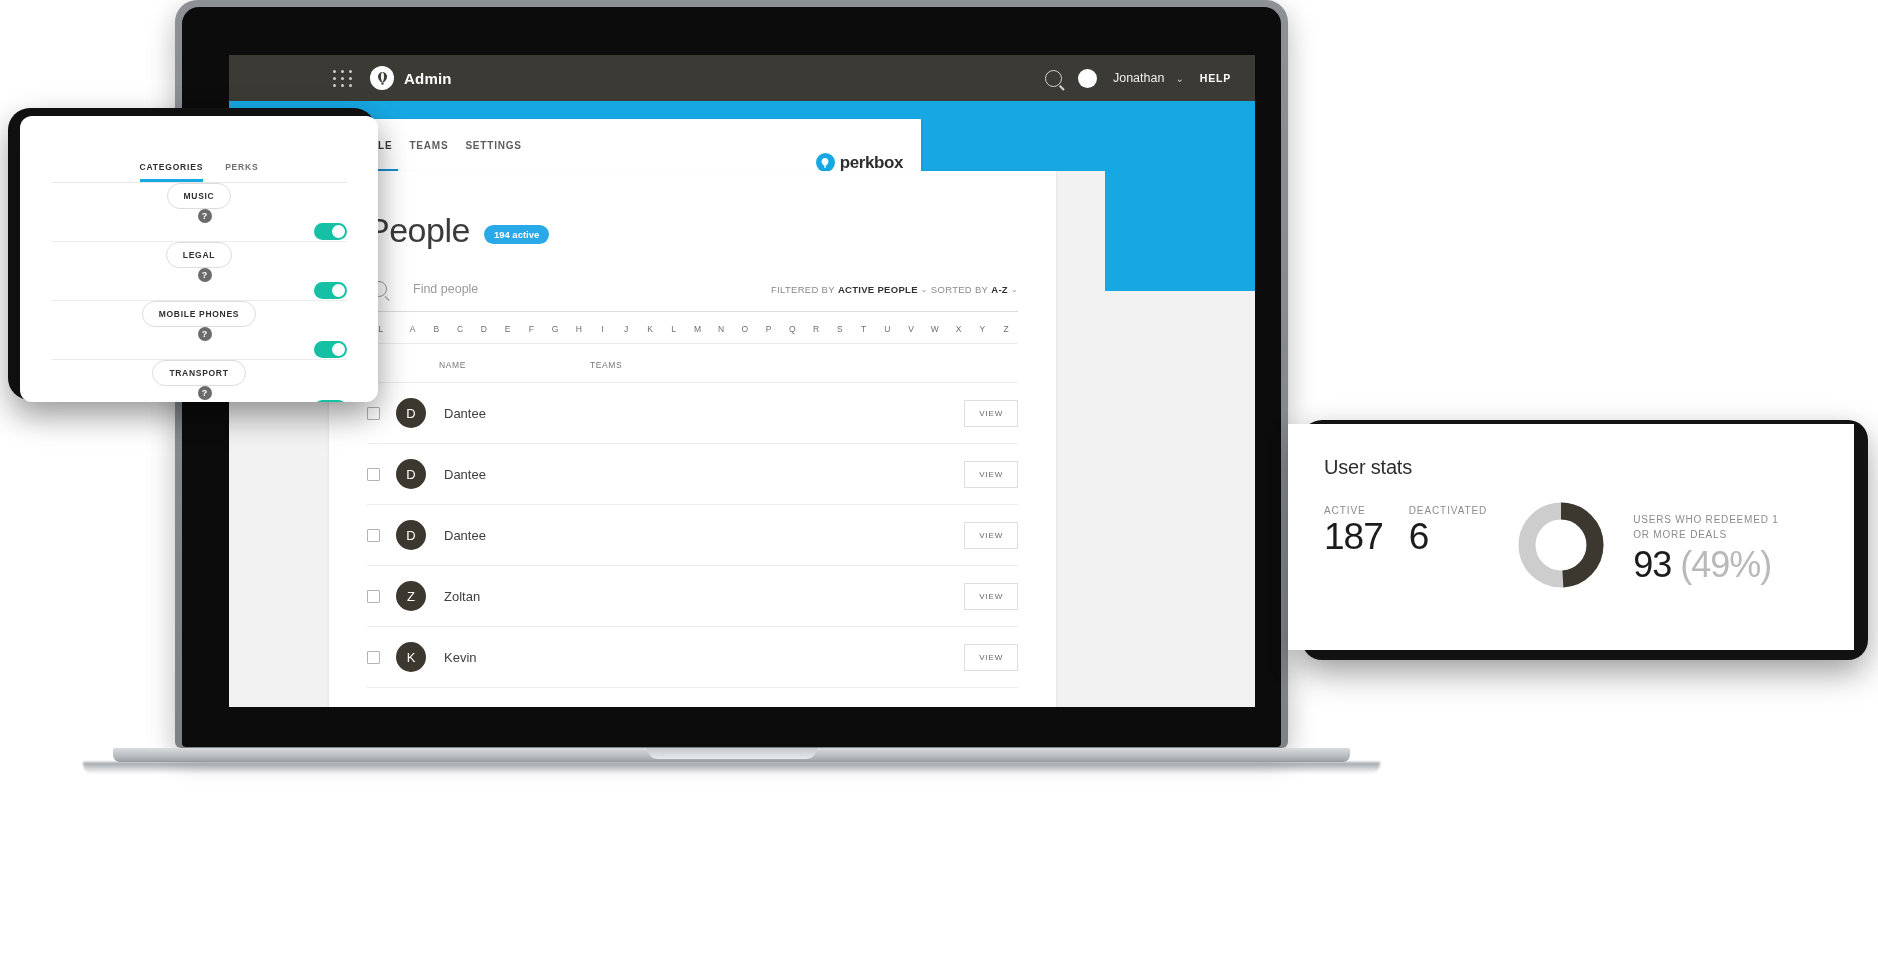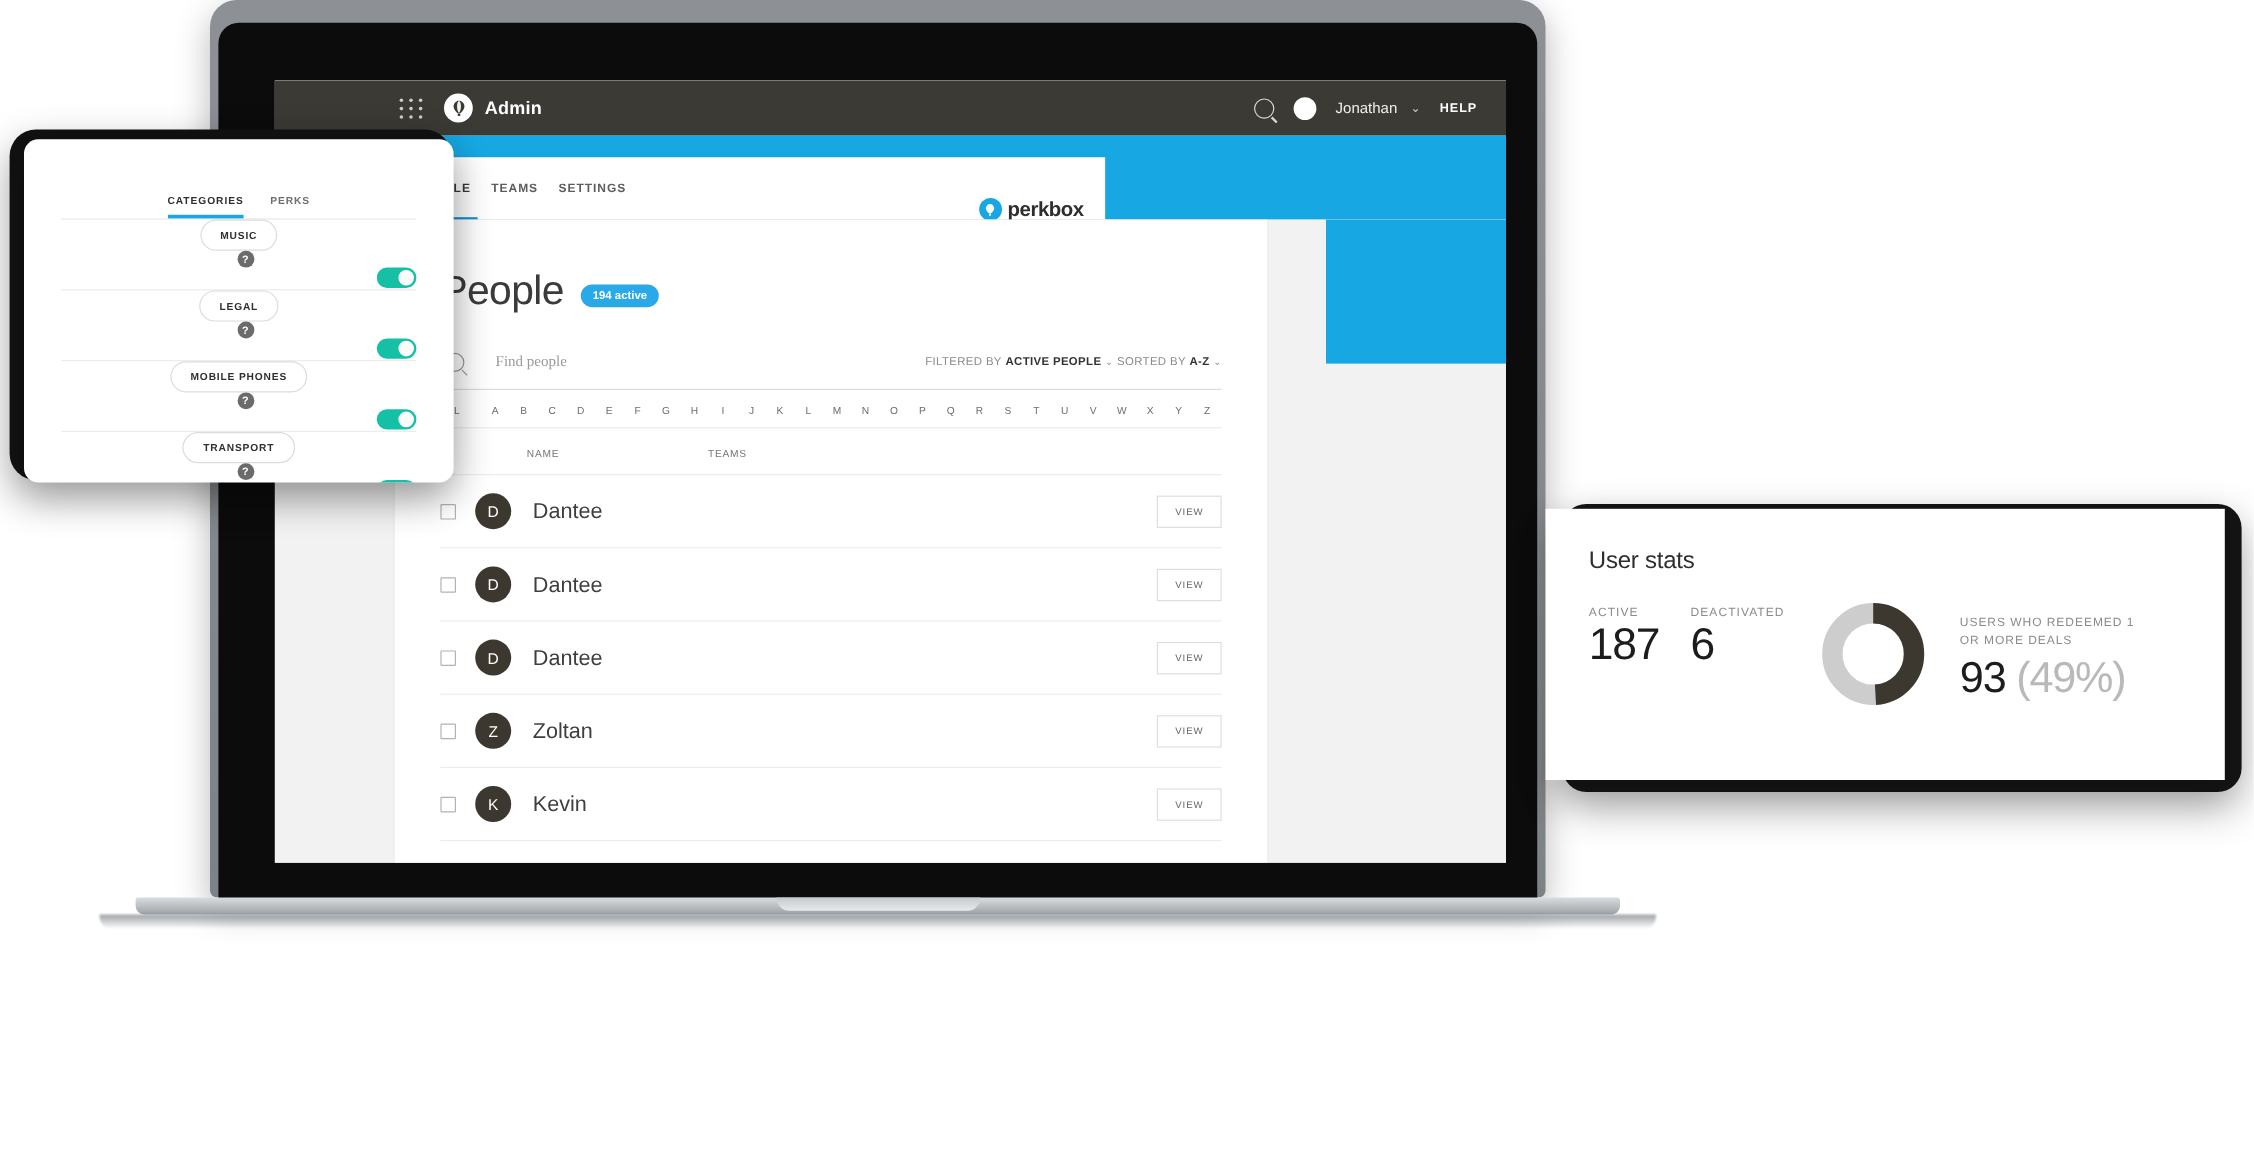--- a/index.html
+++ b/index.html
@@ -11,21 +11,21 @@
   }
   
   #laptop{position:absolute;left:175px;top:0px;width:1113px;height:760px;}
   .lid{
     position:absolute;left:0;top:0;width:1113px;height:748px;
     background:linear-gradient(180deg,#8d9195 0%,#7d8286 100%);
     border-radius:22px 22px 6px 6px;
     box-shadow:0 10px 28px rgba(0,0,0,.28);
   }
   .lid-inner{
-    position:absolute;left:7px;top:19px;width:1099px;height:740px;
+    position:absolute;left:7px;top:7px;width:1099px;height:740px;
     background:#0c0c0c;border-radius:17px 17px 4px 4px;
   }
   .screen{
     position:absolute;left:47px;top:48px;width:1026px;height:652px;
     background:#f1f1f1;overflow:hidden;
   }
   .base{
     position:absolute;left:-62px;top:748px;width:1237px;height:14px;
     background:linear-gradient(180deg,#d9dcde 0%,#b9bdc0 55%,#9aa0a4 100%);
     border-radius:2px 2px 7px 7px;
@@ -100,21 +100,21 @@
     font-size:11.5px;font-weight:700;letter-spacing:.9px;
     padding:15px 22px;cursor:pointer;position:relative;top:-2px;
   }
   .invite-btn .hl{background:rgba(255,255,255,.42);padding:0 1px;}
 
   .search-row{display:flex;align-items:center;margin-top:34px;padding-bottom:14px;border-bottom:1px solid #dcdcdc;}
   .s-mag{width:14px;height:14px;border:1.4px solid #9b9b9b;border-radius:50%;position:relative;margin-left:4px;}
   .s-mag:after{content:"";position:absolute;right:-4px;bottom:-3px;width:6px;height:1.4px;background:#9b9b9b;transform:rotate(45deg);}
   .find-input{
     border:none;outline:none;margin-left:24px;font-size:12.5px;color:#b91c1c;
-    font-family:Liberation Serif, serif;background:transparent;width:240px;
+    font-family:Liberation Sans, sans-serif;background:transparent;width:240px;
   }
   .find-input::placeholder{color:#9a9a9a;}
   .filters{margin-left:auto;font-size:9.5px;color:#8a8a8a;letter-spacing:.3px;display:flex;align-items:center;gap:3px;}
   .filters b{color:#333;font-weight:700;}
   .fcar{font-size:8px;color:#9a9a9a;}
 
   .alpha{display:flex;align-items:center;padding:12px 0 9px 0;border-bottom:1px solid #ececec;}
   .alpha span{font-size:8.5px;color:#6e6e6e;letter-spacing:.5px;flex:1;text-align:center;}
   .alpha span:first-child{text-align:left;flex:0 0 34px;}
 
@@ -122,21 +122,21 @@
   .th-name{font-size:8.5px;color:#777;letter-spacing:.6px;margin-left:72px;}
   .th-teams{font-size:8.5px;color:#777;letter-spacing:.6px;margin-left:124px;}
 
   .prow{display:flex;align-items:center;height:60px;border-bottom:1px solid #ededed;}
   .chk{width:11px;height:11px;border:1px solid #b2b2b2;border-radius:1px;background:#fff;flex:0 0 auto;cursor:pointer;}
   .pav{
     width:30px;height:30px;border-radius:50%;background:#3c382f;color:#fff;
     display:flex;align-items:center;justify-content:center;font-size:13px;
     margin-left:16px;flex:0 0 auto;
   }
-  .pname{margin-left:18px;font-size:18px;color:#3e3e3e;font-weight:300;}
+  .pname{margin-left:18px;font-size:13px;color:#3e3e3e;font-weight:300;}
   .view-btn{
     margin-left:auto;border:1px solid #dedede;background:#fff;
     font-size:8px;letter-spacing:.8px;color:#666;padding:8px 14px;cursor:pointer;
     font-family:"Liberation Sans",sans-serif;
   }
 
   
   #tablet{position:absolute;left:8px;top:108px;width:368px;height:292px;}
   .tab-frame{
     position:absolute;left:0;top:0;width:368px;height:292px;

